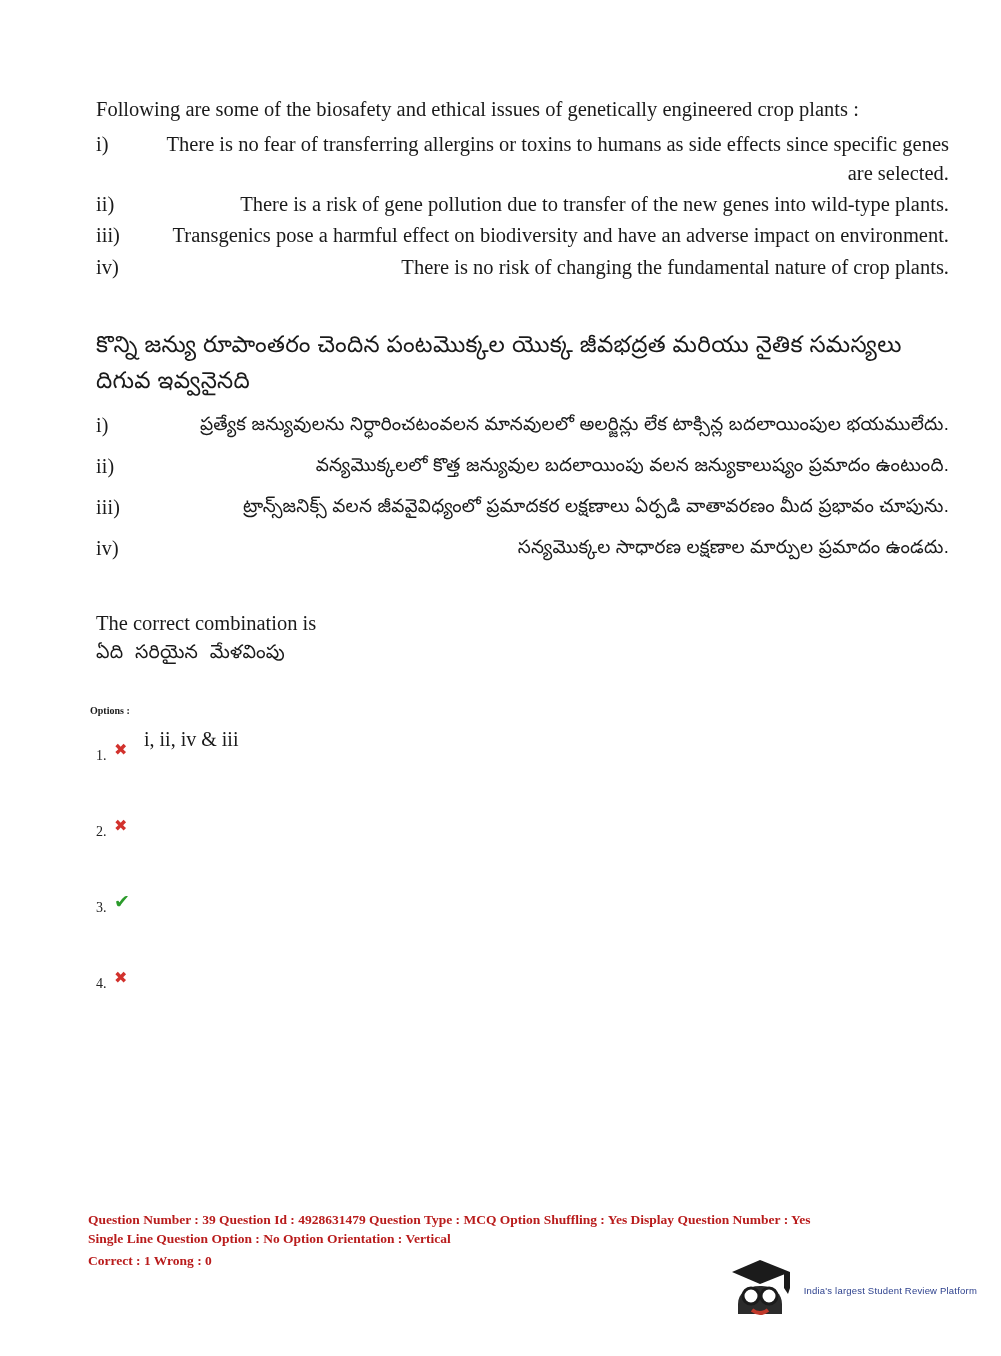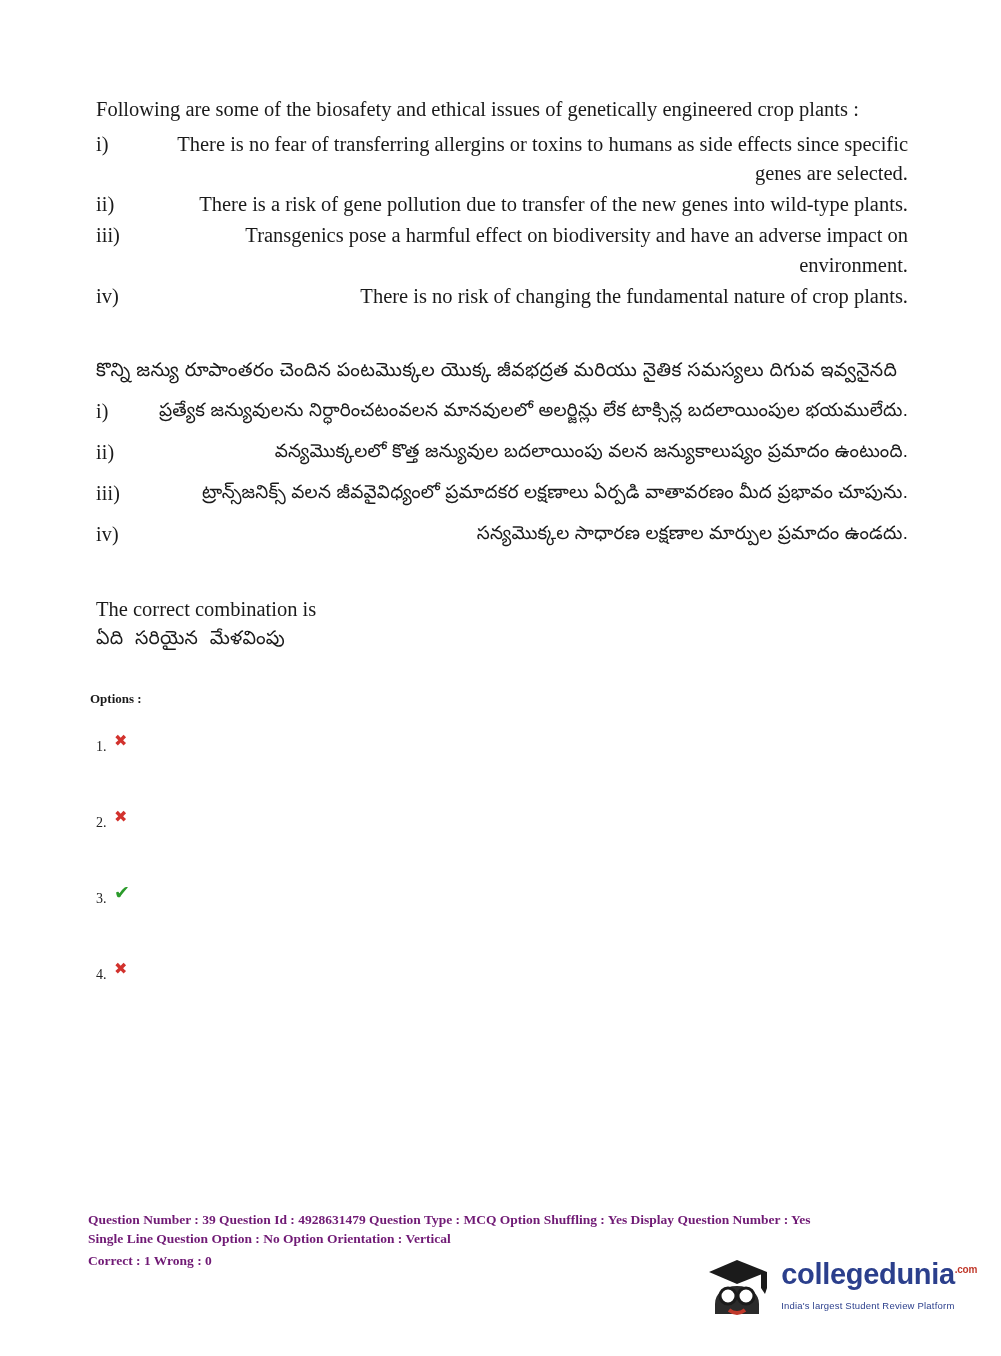--- a/index.html
+++ b/index.html
@@ -13,21 +13,21 @@
     font-family: "Liberation Serif", serif;
     color: #1a1a1a;
     position: relative;
     overflow: hidden;
   }
   .page {
     position: relative;
     width: 1001px;
     height: 1356px;
     box-sizing: border-box;
-    padding: 95px 93px 0 96px;
+    padding: 95px 52px 0 96px;
     border-radius: 20px;
   }
 
   
   .stem {
     font-size: 20.5px;
     line-height: 1.42;
     text-align: left;
     margin: 0 0 6px 0;
   }
@@ -55,21 +55,21 @@
 
   
   .telugu {
     font-family: "Liberation Sans", sans-serif;
     font-size: 19px;
     line-height: 1.55;
   }
   .telugu-stem {
     margin: 44px 0 10px 0;
     font-family: "Liberation Sans", sans-serif;
-    font-size: 19px;
+    font-size: 23px;
     line-height: 1.6;
     letter-spacing: 0.3px;
   }
   .telugu .list-row {
     font-family: "Liberation Sans", sans-serif;
     font-size: 18.5px;
     line-height: 1.6;
     margin-bottom: 9px;
     letter-spacing: 0.2px;
   }
@@ -89,21 +89,21 @@
     font-family: Liberation Mono, monospace;
     font-size: 19px;
     margin: 0 0 0 0;
     letter-spacing: 0.2px;
   }
 
   
   .options-label {
     font-family: "Liberation Serif", serif;
     font-weight: bold;
-    font-size: 13px;
+    font-size: 10px;
     margin: 38px 0 0 -6px;
   }
   .option {
     position: relative;
     min-height: 76px;
     padding-left: 48px;
     box-sizing: border-box;
   }
   .option .num {
     position: absolute;
@@ -131,21 +131,21 @@
   
   .footer {
     position: absolute;
     left: 88px;
     bottom: 86px;
     width: 820px;
     font-family: "Liberation Serif", serif;
     font-weight: bold;
     font-size: 13.5px;
     line-height: 1.35;
-    color: #701a75;
+    color: #b91c1c;
   }
   .footer div { white-space: nowrap; }
   .footer .line3 { margin-top: 4px; }
 
   
   .logo {
     position: absolute;
     right: 24px;
     bottom: 38px;
     display: flex;
@@ -232,20 +232,21 @@
   <p class="prompt-en">The correct combination is</p>
   <p class="prompt-te">ఏది సరియైన మేళవింపు</p>
 
   <div class="options-label">Options :</div>
 
   <div class="options">
 
     <div class="option">
       <span class="num">1.</span>
       <span class="mark wrong">✖</span>
+      <span class="text">i, ii, iv &amp; iii</span>
     </div>
 
     <div class="option">
       <span class="num">2.</span>
       <span class="mark wrong">✖</span>
     </div>
 
     <div class="option">
       <span class="num">3.</span>
       <span class="mark right">✔</span>
@@ -270,20 +271,17 @@
         <path d="M8 20 L36 8 L66 20 L36 32 Z" fill="#1b1b1b"></path>
         <path d="M60 20 L60 36 L64 42 L66 36 L66 20 Z" fill="#1b1b1b"></path>
         <path d="M36 34 C22 34 14 42 14 52 L14 62 L58 62 L58 52 C58 42 50 34 36 34 Z" fill="#2b2b2b"></path>
         <circle cx="27" cy="44" r="8" fill="#ffffff" stroke="#1b1b1b" stroke-width="3"></circle>
         <circle cx="45" cy="44" r="8" fill="#ffffff" stroke="#1b1b1b" stroke-width="3"></circle>
         <path d="M35 44 L37 44" stroke="#1b1b1b" stroke-width="3"></path>
         <path d="M28 58 Q36 64 44 58" stroke="#c0392b" stroke-width="4" fill="none"></path>
       </svg>
     </div>
     <div class="logo-text">
-      <div class="logo-word">
-        <span>collegedunia</span><sup>.com</sup>
-      </div>
       <div class="logo-tag">India's largest Student Review Platform</div>
     </div>
   </div>
 
 </div>
 
 </body></html>

